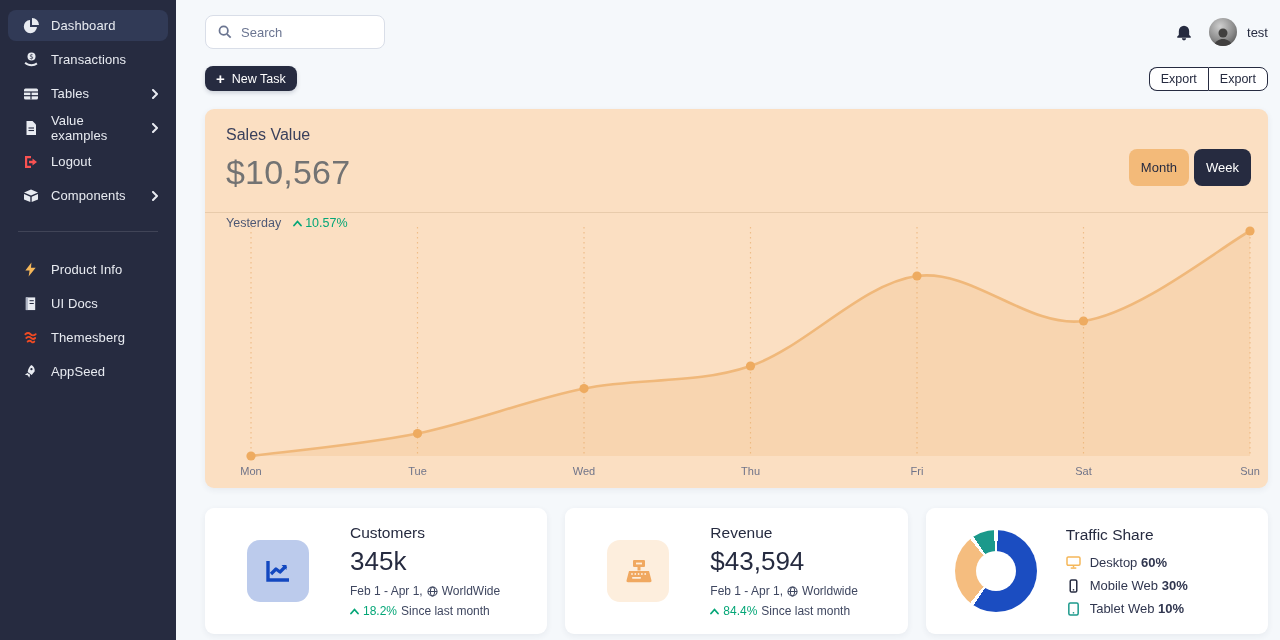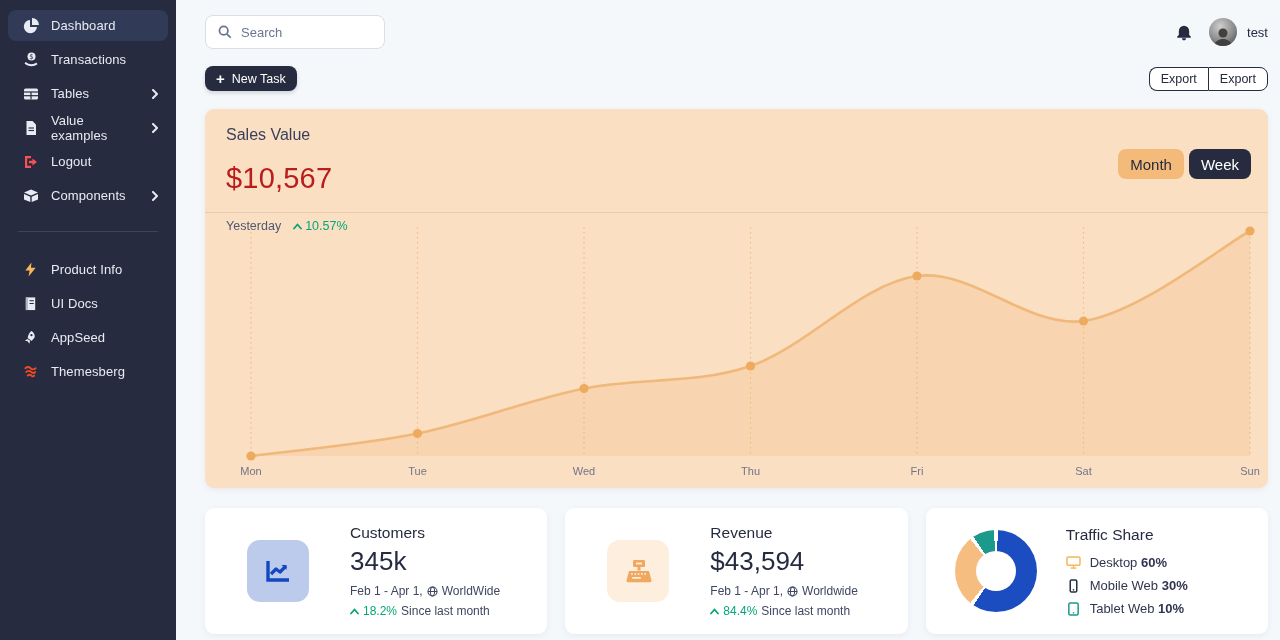--- a/index.html
+++ b/index.html
@@ -40,25 +40,25 @@
   .btn-group button { background:#fff; border:1px solid #262b40; color:#262b40; font-size:12.5px; height:24px;
                       padding:0 11px; cursor:pointer; font-family:"Liberation Sans", sans-serif; }
   .btn-group button:first-child { border-radius:8px 0 0 8px; border-right:none; }
   .btn-group button:last-child { border-radius:0 8px 8px 0; }
 
   
   .sales-card { margin-top:18px; background:#fbdfc2; border-radius:9px; box-shadow:0 2px 6px rgba(46,54,80,.07);
                 position:relative; height:379px; }
   .sales-head { padding:17px 24px 12px 21px; position:relative; border-bottom:1px solid #e8cbab; height:104px; }
   .sales-title { font-size:16px; color:#3a405c; }
-  .sales-value { font-size:29px; color:#b91c1c; margin-top:18px; letter-spacing:.2px; }
+  .sales-value { font-size:34px; color:#737373; margin-top:9px; letter-spacing:.2px; }
   .sales-sub { display:flex; align-items:center; gap:12px; margin-top:24px; font-size:12.5px; color:#4d5875; }
   .delta-up { color:#05a677; display:flex; align-items:center; gap:3px; }
   .range-toggle { position:absolute; right:17px; top:40px; display:flex; gap:5px; }
-  .range-toggle .tgl { height:30px; padding:0 12px; border:none; border-radius:8px; font-size:15px; cursor:pointer;
+  .range-toggle .tgl { height:37px; padding:0 12px; border:none; border-radius:8px; font-size:13px; cursor:pointer;
                        font-family:"Liberation Sans", sans-serif; }
   .tgl-month { background:#f3ba79; color:#262b40; }
   .tgl-week { background:#262b40; color:#fff; }
 
   .sales-chart { position:relative; height:274px; width:100%; }
   .sales-chart svg { display:block; width:100%; height:250px; }
   .x-labels { position:relative; height:24px; }
   .x-labels span { position:absolute; transform:translateX(-50%); font-size:11px; color:#707489; top:2px; }
 
   
@@ -171,37 +171,37 @@
           <path fill="#e8ebf1" d="M3 1.5h10V15H3z"></path>
           <rect x="3" y="1.5" width="2.2" height="13.5" fill="#aeb4c4"></rect>
           <line x1="7" y1="5" x2="11.5" y2="5" stroke="#262b40" stroke-width="1.1"></line>
           <line x1="7" y1="8" x2="11.5" y2="8" stroke="#262b40" stroke-width="1.1"></line>
         </svg>
     </span>
     <span class="lbl">UI Docs</span>
   </div>
   <div class="nav-item">
     <span class="ico">
+      <svg width="15" height="15" viewBox="0 0 16 16" fill="none" stroke="#ee4a23" stroke-width="2" stroke-linecap="round">
+          <path d="M2.5 4.5q3-2.5 5.5 0t5.5 0"></path>
+          <path d="M3.5 8.5q2.8-2.3 5 0t4.5 0"></path>
+          <path d="M5 12.3q2.2-1.9 4 0t3 0"></path>
+        </svg>
+    </span>
+    <span class="lbl">Themesberg</span>
+  </div>
+  <div class="nav-item">
+    <span class="ico">
       <svg width="15" height="15" viewBox="0 0 16 16">
           <path fill="#e8ebf1" d="M8.8 1c2.6 1.3 3.9 3.8 3.7 6.6l-3.2 4.2-4.3-3.3C5.3 5.7 6.6 3.2 8.8 1z"></path>
           <circle cx="9" cy="5.5" r="1.2" fill="#262b40"></circle>
           <path fill="#e8ebf1" d="M4.7 9.5L2 11.5l3 .6 1.7 2.6.9-3.3z"></path>
         </svg>
     </span>
     <span class="lbl">AppSeed</span>
-  </div>
-  <div class="nav-item">
-    <span class="ico">
-      <svg width="15" height="15" viewBox="0 0 16 16" fill="none" stroke="#ee4a23" stroke-width="2" stroke-linecap="round">
-          <path d="M2.5 4.5q3-2.5 5.5 0t5.5 0"></path>
-          <path d="M3.5 8.5q2.8-2.3 5 0t4.5 0"></path>
-          <path d="M5 12.3q2.2-1.9 4 0t3 0"></path>
-        </svg>
-    </span>
-    <span class="lbl">Themesberg</span>
   </div>
 </nav>
 
 <div class="main">
 
   <div class="topbar">
     <div class="search-box">
       <svg width="14" height="14" viewBox="0 0 16 16" fill="none" stroke="#6b7591" stroke-width="2">
           <circle cx="6.5" cy="6.5" r="4.8"></circle>
           <line x1="10.3" y1="10.3" x2="14.5" y2="14.5"></line>

